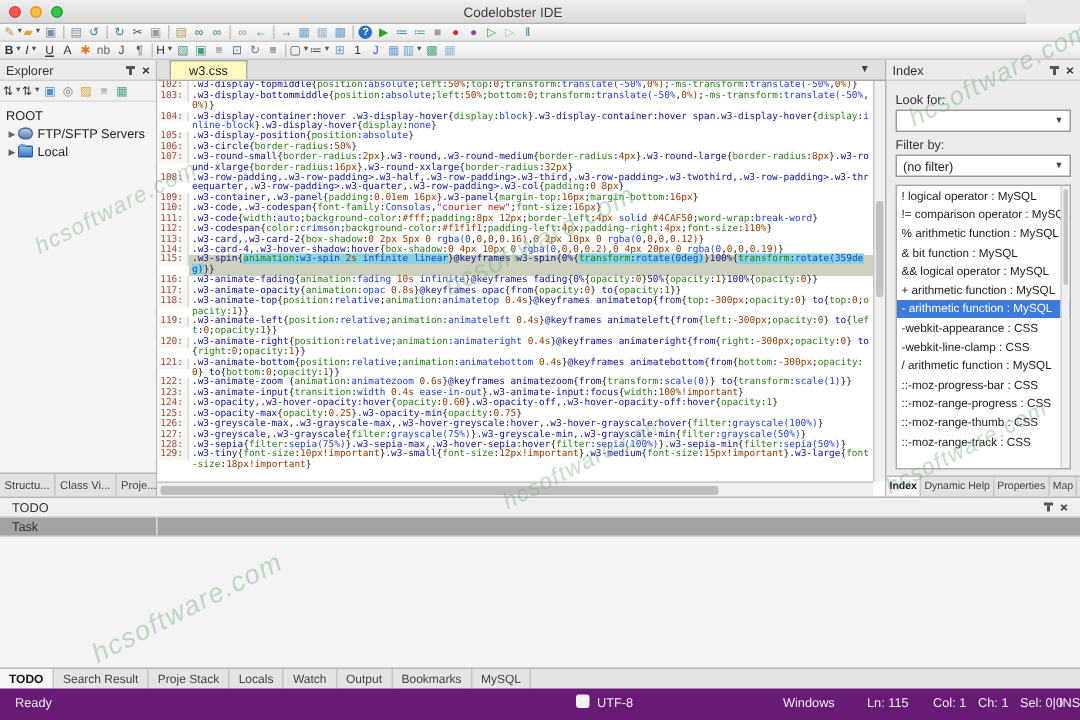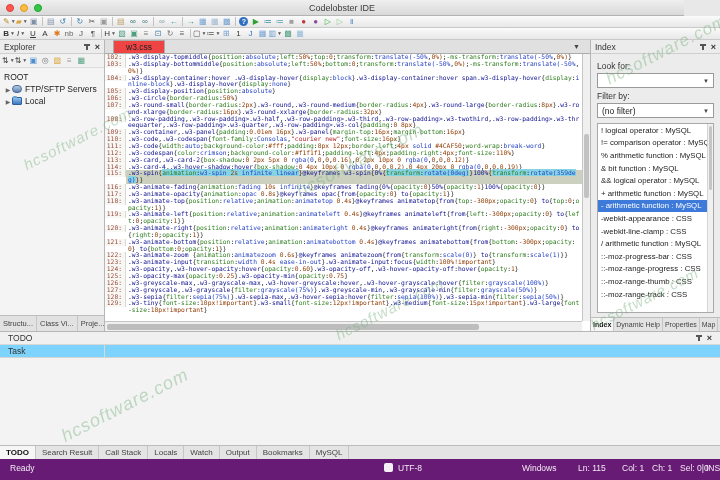--- a/index.html
+++ b/index.html
@@ -43,21 +43,21 @@
   .mini.server{background:linear-gradient(#b9cbe0,#5e82b8);border:1px solid #4a6a9a;border-radius:4px;}
   .mini.folder{background:linear-gradient(#8ec1ea,#3e78c0);border:1px solid #2f5f9e;}
   .mini.folder::before{content:"";position:absolute;left:0;top:-2px;width:4px;height:2px;background:#6aa3d8;border-radius:1px 1px 0 0;}
   #exptabs{position:absolute;left:0;bottom:0;width:100%;height:16px;background:#e2e2e2;border-top:1px solid #bdbdbd;display:flex;align-items:stretch;}
   .dtab{border-right:1px solid #c6c6c6;padding:0 3px;display:flex;align-items:center;font-size:7.5px;color:#444;white-space:nowrap;}
   .dtab.active{background:#f6f6f6;font-weight:bold;color:#111;}
 
   
   #editor{flex:1;position:relative;background:#fff;min-width:0;}
   #tabbar{height:14px;background:#e0e0e0;border-bottom:1px solid #ababab;display:flex;align-items:flex-end;position:relative;}
-  #filetab{height:13px;background:#ef4444;border:1px solid #ababab;border-bottom:none;margin-left:8px;padding:0 12px;font-size:8.5px;display:flex;align-items:center;color:#222;}
+  #filetab{height:13px;background:#fef9c3;border:1px solid #ababab;border-bottom:none;margin-left:8px;padding:0 12px;font-size:8.5px;display:flex;align-items:center;color:#222;}
   #tabmenu{position:absolute;right:10px;top:3px;font-size:7px;color:#444;}
   #code{position:absolute;left:0;top:14px;right:8px;bottom:10px;overflow:hidden;font-family:"DejaVu Sans Mono",monospace;font-size:6.3px;line-height:6.85px;background:#fff;}
   .cl{display:flex;align-items:flex-start;}
   .ln{flex:0 0 21px;text-align:right;padding-right:3px;color:#9c4a3c;background:#f7f7f4;border-right:1px solid #d8d8d4;}
   .ct{flex:1;min-width:0;white-space:pre-wrap;word-break:break-all;padding-left:2px;}
   .cl.selline .ct{background:#cbd0bf;}
   .c-sel{color:#10128f;} .c-prop{color:#2e7d1e;} .c-val{color:#2743c7;}
   .c-num{color:#8f3a00;} .c-str{color:#b22222;} .c-pun{color:#1a1a1a;}
   .hl{background:#86d3e3;}
   #vscroll{position:absolute;right:0;top:14px;bottom:10px;width:8px;background:#f0f0f0;border-left:1px solid #c5c5c5;}
@@ -74,21 +74,21 @@
   #idxlist{flex:1;margin:5px 6px 0 6px;background:#fff;border:1px solid #a9a9a9;overflow:hidden;position:relative;}
   .idxitem{height:12.6px;display:flex;align-items:center;padding:0 3px;font-size:7.8px;color:#222;white-space:nowrap;overflow:hidden;}
   .idxitem.selected{background:#3d7ad9;color:#fff;}
   #idxscroll{position:absolute;right:0;top:0;bottom:0;width:6px;background:#f0f0f0;border-left:1px solid #d5d5d5;}
   #idxthumb{position:absolute;left:1px;right:1px;top:2px;height:34%;background:#c5c5c5;border-radius:2px;}
   #idxtabs{height:14px;margin-top:4px;background:#e2e2e2;border-top:1px solid #bdbdbd;display:flex;align-items:stretch;}
   #idxtabs .dtab{font-size:7px;padding:0 2px;}
 
   
   #todohdr{position:absolute;left:0;top:331px;width:720px;height:14px;background:#f0f0f0;border-top:1px solid #b6b6b6;border-bottom:1px solid #d8d8d8;display:flex;align-items:center;padding:0 8px;font-size:8.5px;color:#333;}
-  #todocols{position:absolute;left:0;top:345px;width:720px;height:13px;background:#7dd3fc;border-bottom:1px solid #d4d4d4;display:flex;font-size:8.5px;color:#333;}
+  #todocols{position:absolute;left:0;top:345px;width:720px;height:13px;background:#a3a3a3;border-bottom:1px solid #d4d4d4;display:flex;font-size:8.5px;color:#333;}
   .colcell{display:flex;align-items:center;padding-left:8px;border-right:1px solid #d9d9d9;}
   #todobody{position:absolute;left:0;top:358px;width:720px;height:87px;background:#f3f3f3;}
 
   
   #btabs{position:absolute;left:0;top:445px;width:720px;height:14px;background:#e4e4e4;border-top:1px solid #bcbcbc;display:flex;align-items:stretch;}
   #btabs .dtab{font-size:8px;padding:0 6px;}
 
   
   #status{position:absolute;left:0;top:459px;width:720px;height:21px;background:#681b74;color:#f3eaf5;font-size:8.5px;}
   #status span{position:absolute;top:4px;white-space:nowrap;}
@@ -530,21 +530,21 @@
     </span>
   </div>
   <div id="todocols">
     <div class="colcell" style="width:105px;">Task</div>
   </div>
   <div id="todobody"></div>
 
   <div id="btabs">
       <div class="dtab active">TODO</div>
       <div class="dtab">Search Result</div>
-      <div class="dtab">Call Stack</div>
+      <div class="dtab">Proje Stack</div>
       <div class="dtab">Locals</div>
       <div class="dtab">Watch</div>
       <div class="dtab">Output</div>
       <div class="dtab">Bookmarks</div>
       <div class="dtab">MySQL</div>
     </div>
 
   <div id="status">
     <span style="left:10px;">Ready</span>
     <span id="encicon"></span>

